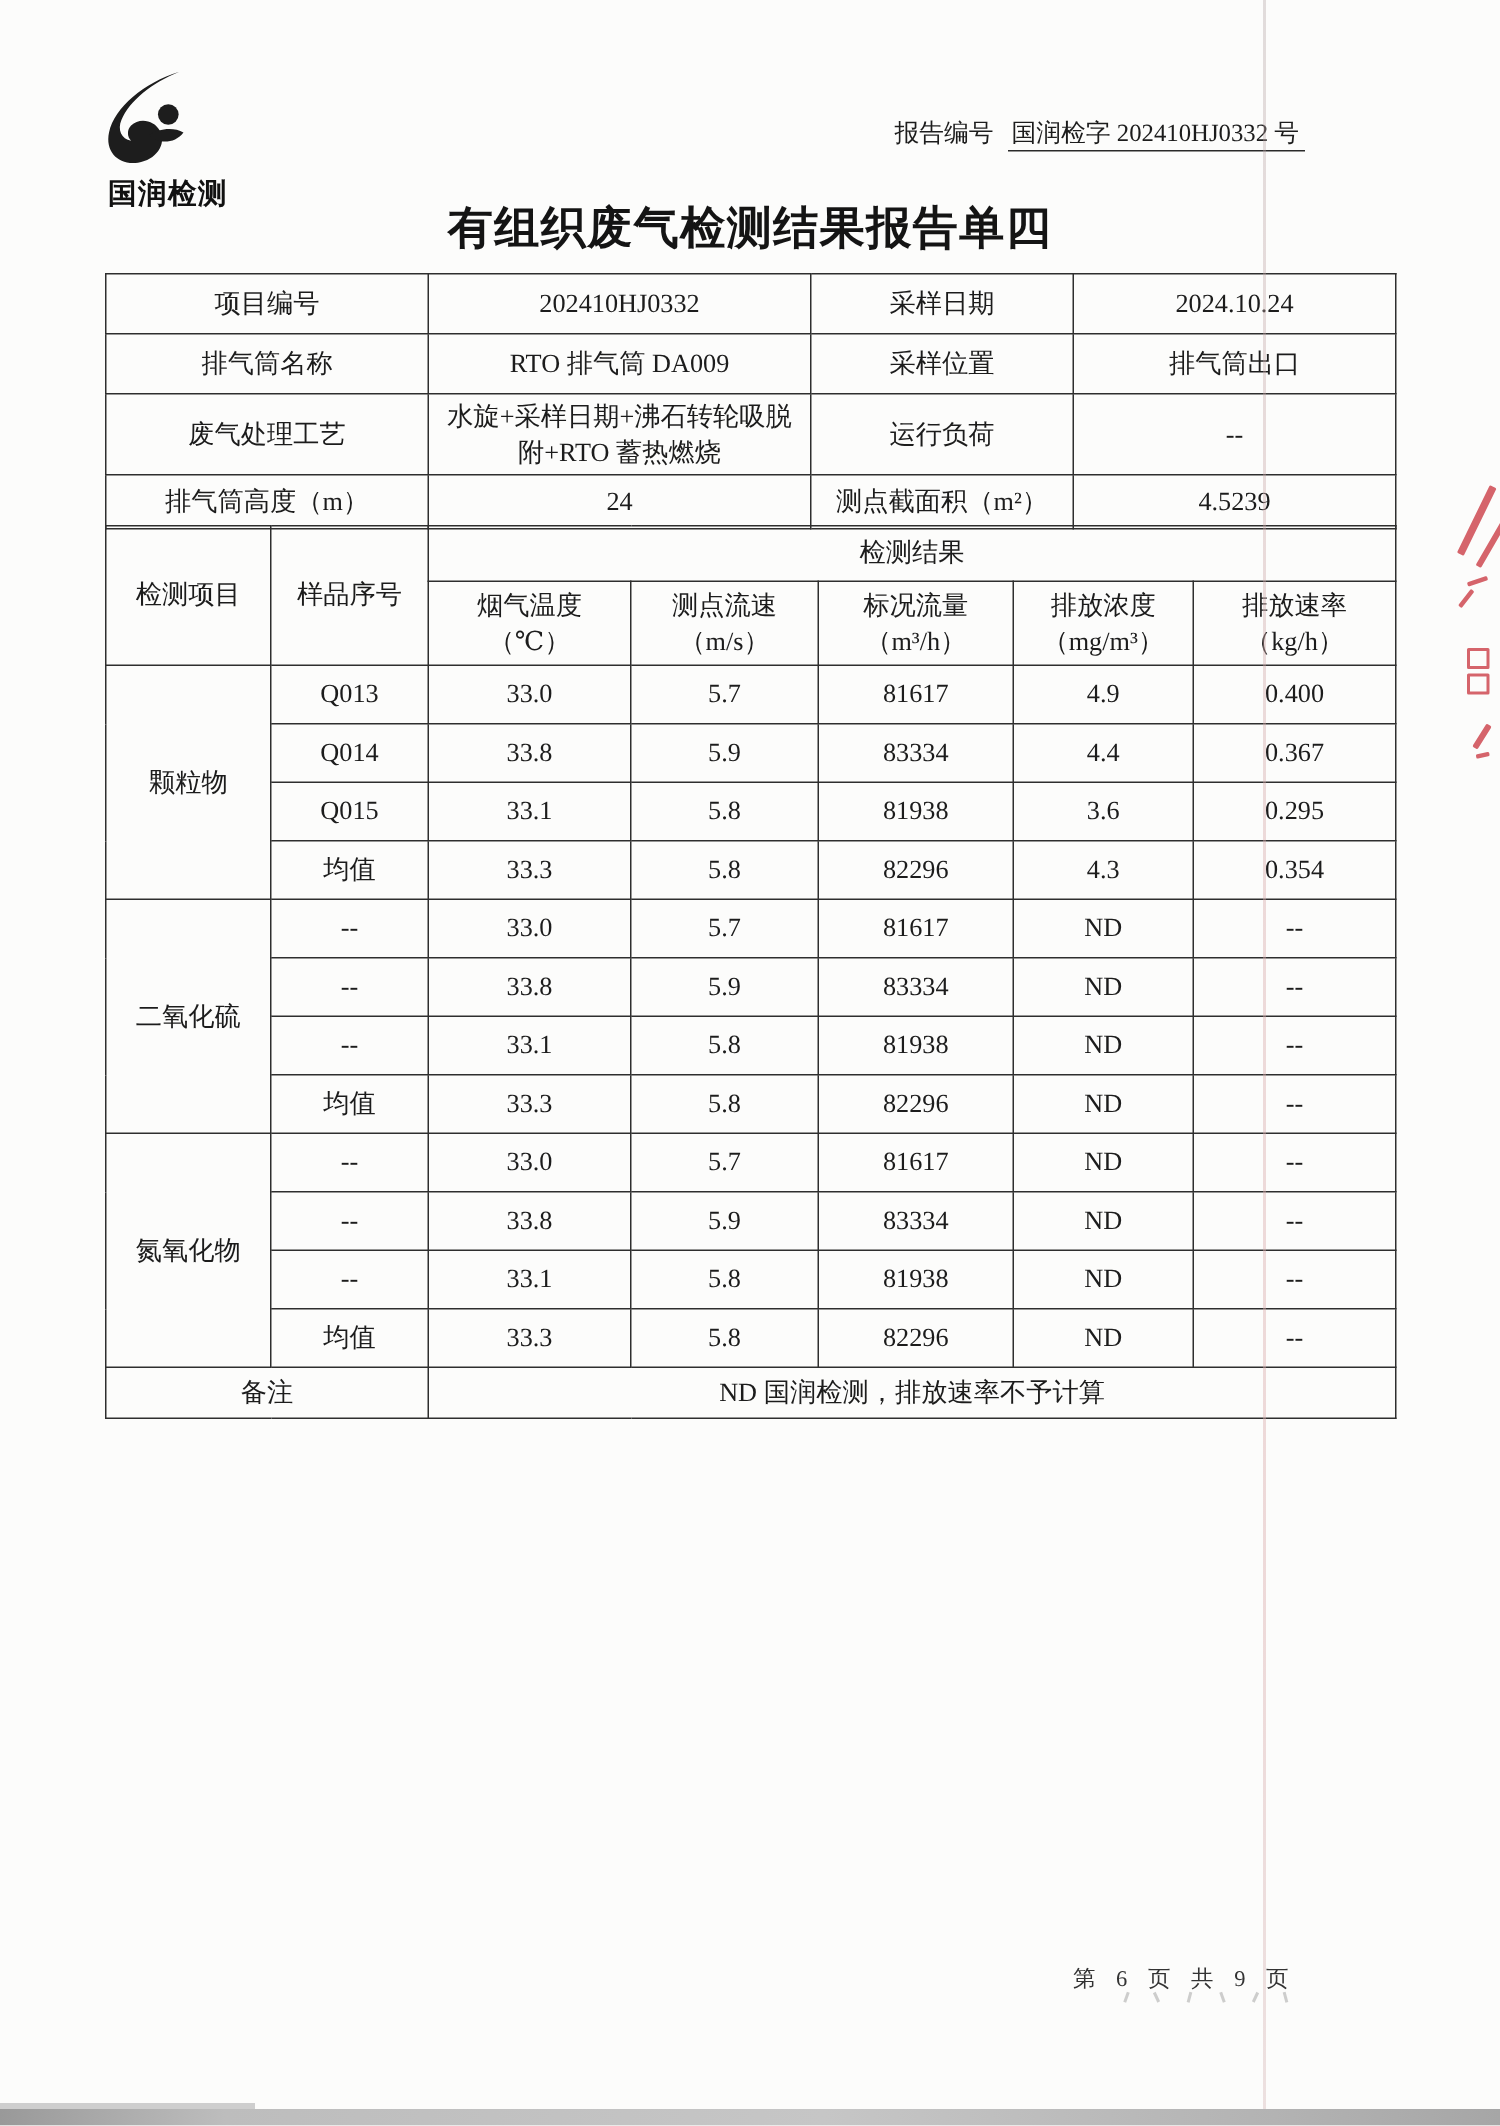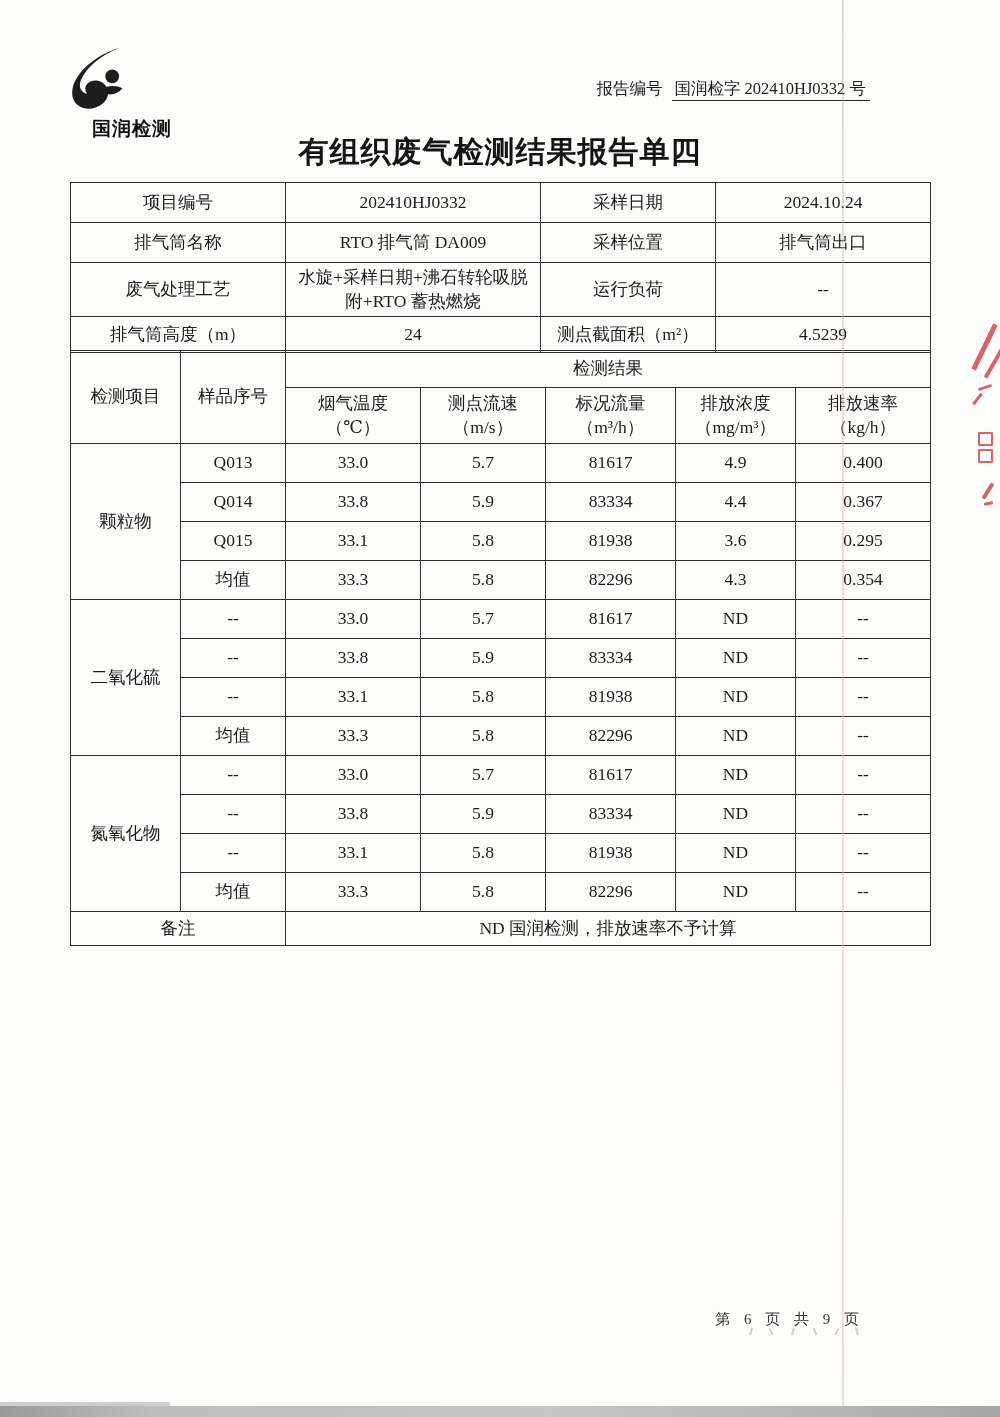--- a/index.html
+++ b/index.html
@@ -10,21 +10,21 @@
   }
   .page{
     position:relative;
     width:1000px;height:1417px;
     margin:0 auto;
     background:#fcfcfb;
     overflow:hidden;
   }
 
   
-  .logo{position:absolute;left:52px;top:46px;width:120px;text-align:right;}
+  .logo{position:absolute;left:52px;top:46px;width:120px;text-align:center;}
   .logo svg{display:block;margin-left:8px;}
   .logo-text{
     font-family:"DejaVu Sans","Liberation Sans",sans-serif;
     font-weight:700;font-size:19px;letter-spacing:1px;color:#111;
     margin-top:2px;white-space:nowrap;
   }
 
   
   .report-no{
     position:absolute;top:78px;right:130px;

